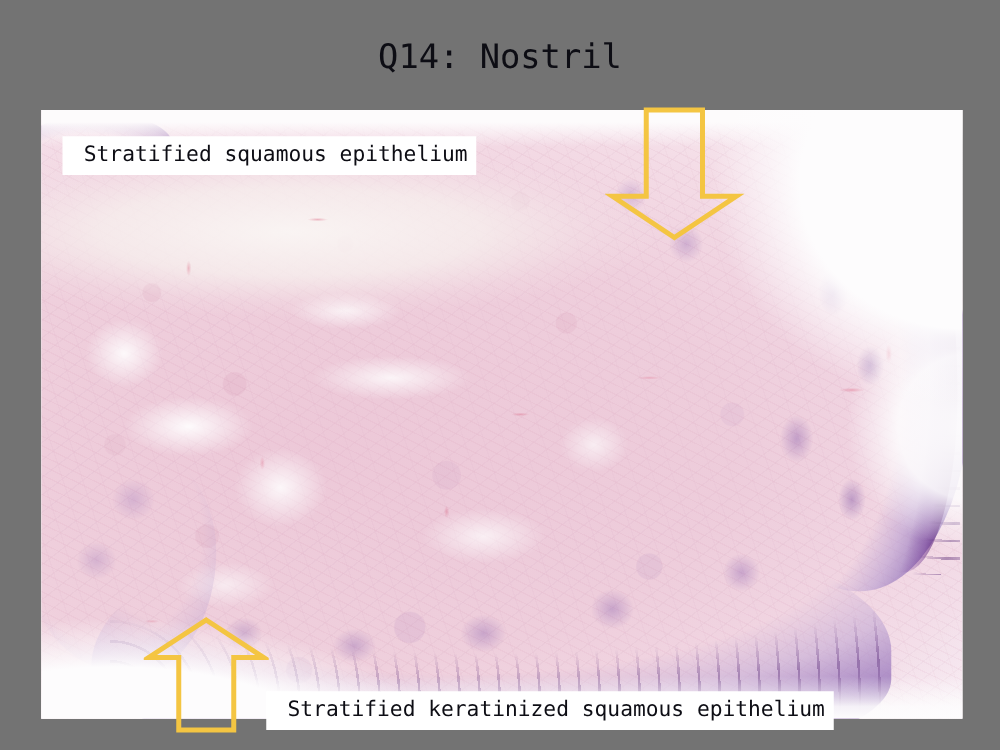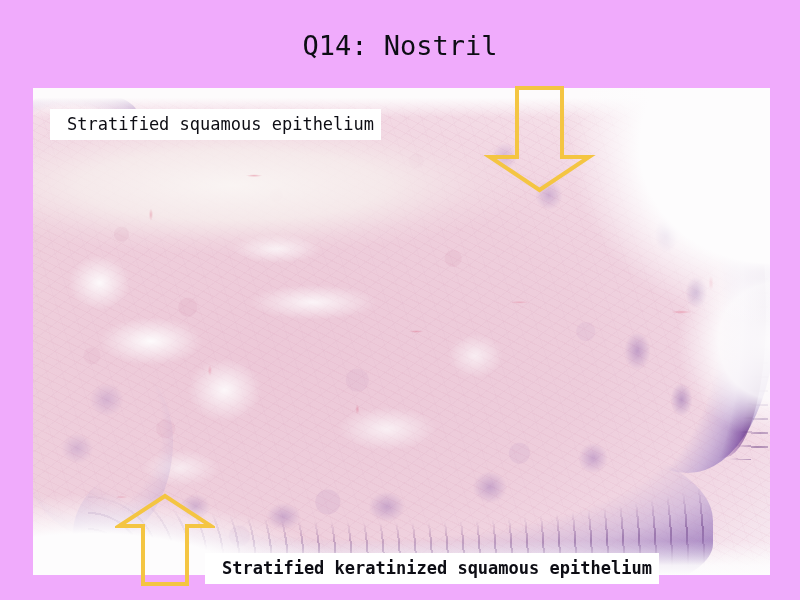--- a/index.html
+++ b/index.html
@@ -13,21 +13,21 @@
     font-family: "DejaVu Sans Mono", "Liberation Mono", monospace;
     overflow: hidden;
     position: relative;
   }
 
   #slide {
     position: absolute;
     left: 0; top: 0;
     width: 800px;
     height: 600px;
-    background: #f0abfc;
+    background: #737373;
   }
 
   
   #slide-title {
     position: absolute;
     left: 0;
     top: 30px;
     width: 800px;
     text-align: center;
     font-family: "DejaVu Sans Mono", "Liberation Mono", monospace;
@@ -344,23 +344,22 @@
     padding: 2px 7px 3px 17px;
     white-space: pre;
   }
 
   #label-squamous {
     left: 50px;
     top: 109px;
   }
 
   #label-keratinized {
-    left: 205px;
+    left: 213px;
     top: 553px;
-    font-weight: bold;
   }
 
   
   #arrow-down {
     position: absolute;
     left: 484px;
     top: 84px;
     width: 112px;
     height: 110px;
   }

